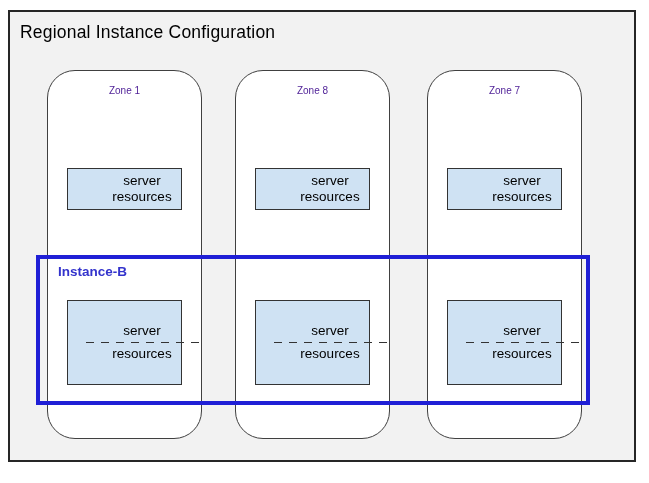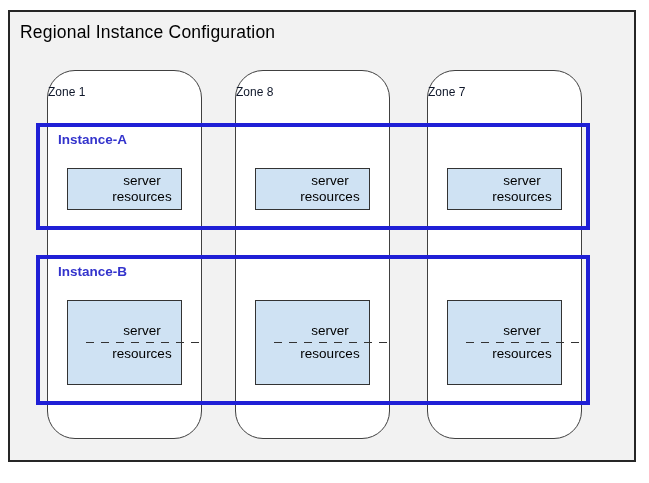--- a/index.html
+++ b/index.html
@@ -46,23 +46,23 @@
     height: 369px;
     background: #ffffff;
     border: 1px solid #404040;
     border-radius: 28px;
   }
   .zone.z1 { left: 37px; }
   .zone.z2 { left: 225px; }
   .zone.z3 { left: 417px; }
   .zone-label {
     margin-top: 14px;
-    text-align: left;
-    font-size: 12px;
-    color: #0f172a;
+    text-align: center;
+    font-size: 10px;
+    color: #4c1d95;
   }
 
   
   .instance {
     position: absolute;
     left: 26px;
     width: 554px;
     border: 4px solid #1f1fd6;
     background: transparent;
     z-index: 3;
@@ -151,21 +151,18 @@
       <span>server</span>
       <div class="dash"></div>
       <span>resources</span>
     </div>
     <div class="resbox rowB c3">
       <span>server</span>
       <div class="dash"></div>
       <span>resources</span>
     </div>
 
-    <div class="instance a">
-      <div class="inst-label">Instance-A</div>
-    </div>
     <div class="instance b">
       <div class="inst-label">Instance-B</div>
     </div>
 
   </div>
 </div>
 
 </body></html>

